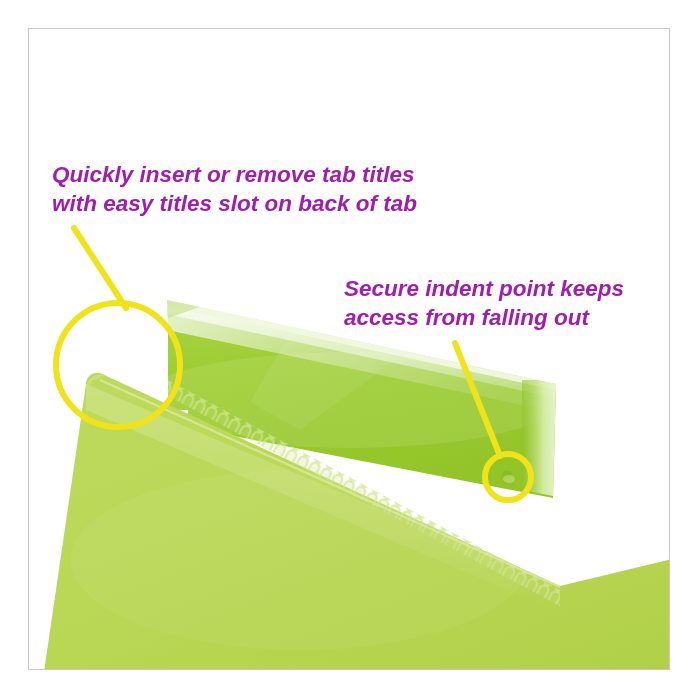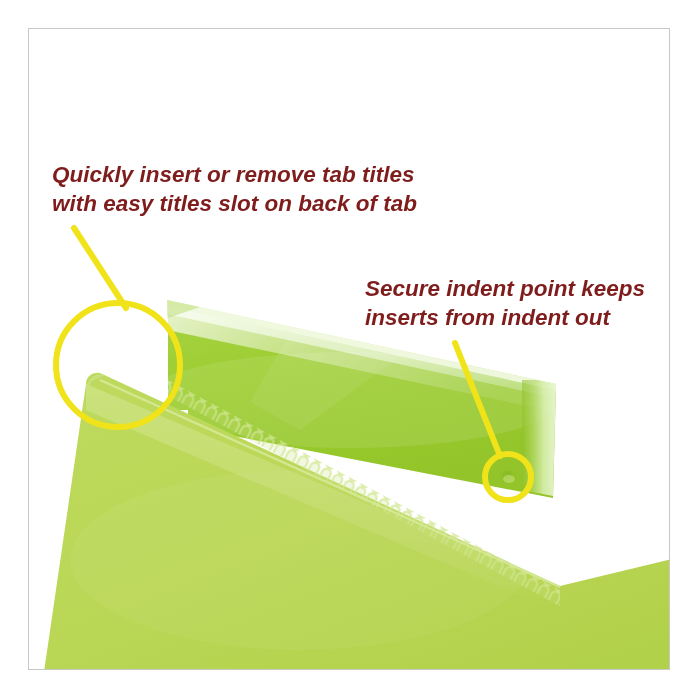--- a/index.html
+++ b/index.html
@@ -41,25 +41,25 @@
     letter-spacing: -0.4px;
     color: #2B3E91;
     white-space: nowrap;
   }
   .callout-text {
     position: absolute;
     font-style: italic;
     font-weight: bold;
     font-size: 22.5px;
     line-height: 29px;
-    color: #7f1d1d;
+    color: #a21caf;
     white-space: nowrap;
   }
   #callout-left-text  { left: 52px; top: 160px; }
-  #callout-right-text { left: 365px; top: 274px; font-style: italic; }
+  #callout-right-text { left: 344px; top: 274px; font-style: italic; }
   .callout-text span { display: block; }
 
   #product-svg, #overlay-svg {
     position: absolute;
     left: 0;
     top: 0;
   }
   #product-svg { z-index: 2; }
   #overlay-svg { z-index: 3; pointer-events: none; }
 </style>
@@ -203,21 +203,21 @@
     </svg>
   </div>
 
   <div class="callout-text" id="callout-left-text">
     <span>Quickly insert or remove tab titles</span>
     <span>with easy titles slot on back of tab</span>
   </div>
 
   <div class="callout-text" id="callout-right-text">
     <span>Secure indent point keeps</span>
-    <span>inserts from indent out</span>
+    <span>access from falling out</span>
   </div>
 
   <svg id="overlay-svg" width="700" height="700" viewBox="0 0 700 700">
     <g>
       <line x1="74" y1="228" x2="126" y2="308" stroke="#F0E31A" stroke-width="6" stroke-linecap="round"></line>
       <circle cx="118" cy="365" r="62" fill="none" stroke="#F0E31A" stroke-width="6"></circle>
     </g>
     <g>
       <line x1="455" y1="343" x2="500" y2="456" stroke="#F0E31A" stroke-width="6" stroke-linecap="round"></line>
       <circle cx="508" cy="477" r="23" fill="none" stroke="#F0E31A" stroke-width="6"></circle>

